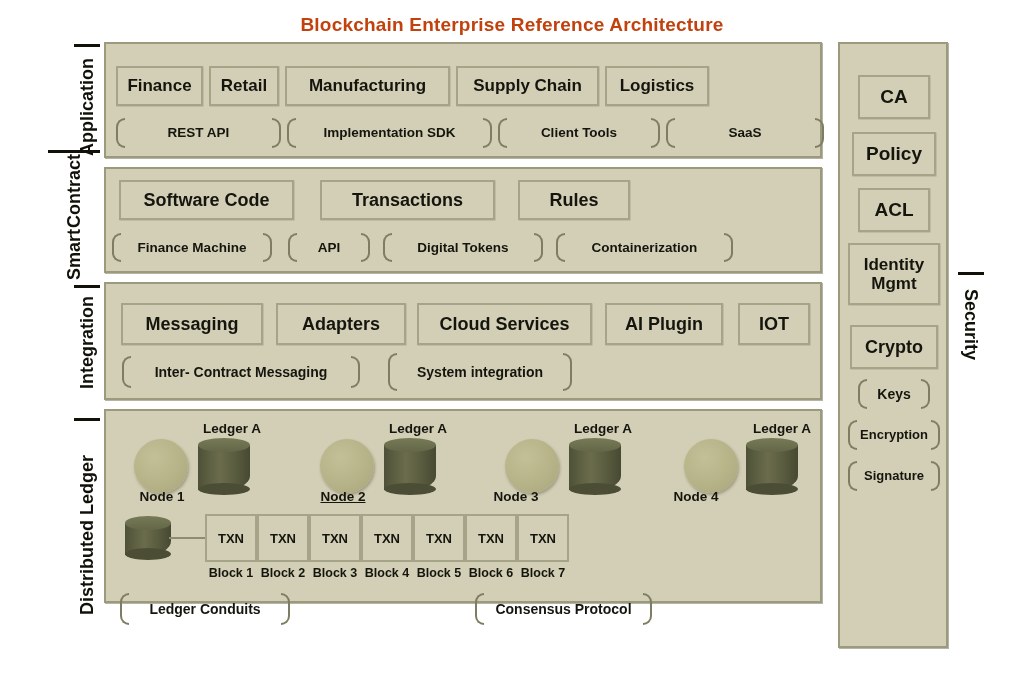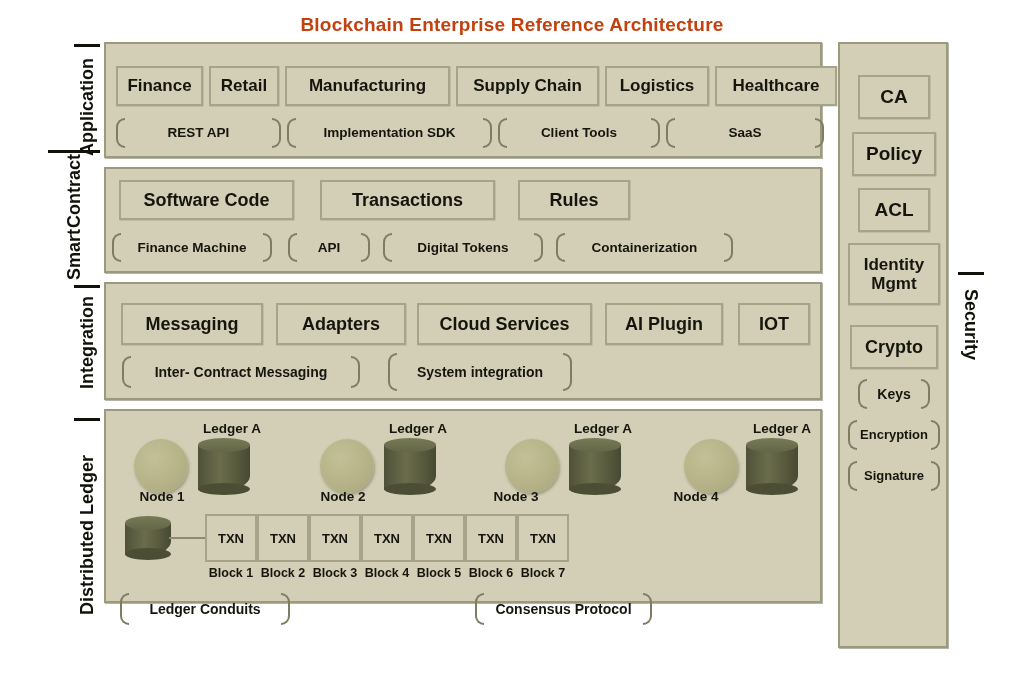--- a/index.html
+++ b/index.html
@@ -99,21 +99,20 @@
 
 <div class="vlabel" style="left:74px;top:418px;width:26px;height:228px;font-size:18px;">Distributed Ledger</div>
 
 <div class="panel" style="left:104px;top:42px;width:718px;height:116px;">
 
   <div class="box" style="left:10px;top:22px;width:87px;height:40px;font-size:17px;">Finance</div>
   <div class="box" style="left:103px;top:22px;width:70px;height:40px;font-size:17px;">Retail</div>
   <div class="box" style="left:179px;top:22px;width:165px;height:40px;font-size:17px;">Manufacturing</div>
   <div class="box" style="left:350px;top:22px;width:143px;height:40px;font-size:17px;">Supply Chain</div>
   <div class="box" style="left:499px;top:22px;width:104px;height:40px;font-size:17px;">Logistics</div>
-  <div class="box" style="left:609px;top:22px;width:122px;height:40px;font-size:17px;">Healthcare</div>
 
   <div class="brk" style="left:10px;top:72px;width:165px;height:34px;font-size:13.5px;">REST API</div>
   <div class="brk" style="left:181px;top:72px;width:205px;height:34px;font-size:13.5px;">Implementation SDK</div>
   <div class="brk" style="left:392px;top:72px;width:162px;height:34px;font-size:13.5px;">Client Tools</div>
   <div class="brk" style="left:560px;top:72px;width:158px;height:34px;font-size:13.5px;">SaaS</div>
 </div>
 
 <div class="panel" style="left:104px;top:167px;width:718px;height:106px;">
 
   <div class="box" style="left:13px;top:11px;width:175px;height:40px;font-size:18px;">Software Code</div>
@@ -149,21 +148,21 @@
   </div>
   <div class="cap" style="left:8px;top:78px;width:96px;font-size:13.5px;">Node 1</div>
 
   <div class="cap" style="left:264px;top:10px;width:96px;font-size:13.5px;">Ledger A</div>
   <div class="node-circle" style="left:214px;top:28px;width:54px;height:54px;"></div>
   <div class="cyl" style="left:278px;top:27px;width:52px;height:57px;">
     <div class="body"></div>
       <div class="bot"></div>
       <div class="top"></div>
   </div>
-  <div class="cap" style="left:189px;top:78px;width:96px;font-size:13.5px;">Node 2</div>
+  <div class="cap" style="left:189px;top:78px;width:96px;font-size:13.5px;text-decoration:underline;">Node 2</div>
 
   <div class="cap" style="left:449px;top:10px;width:96px;font-size:13.5px;">Ledger A</div>
   <div class="node-circle" style="left:399px;top:28px;width:54px;height:54px;"></div>
   <div class="cyl" style="left:463px;top:27px;width:52px;height:57px;">
     <div class="body"></div>
       <div class="bot"></div>
       <div class="top"></div>
   </div>
   <div class="cap" style="left:362px;top:78px;width:96px;font-size:13.5px;">Node 3</div>
 

